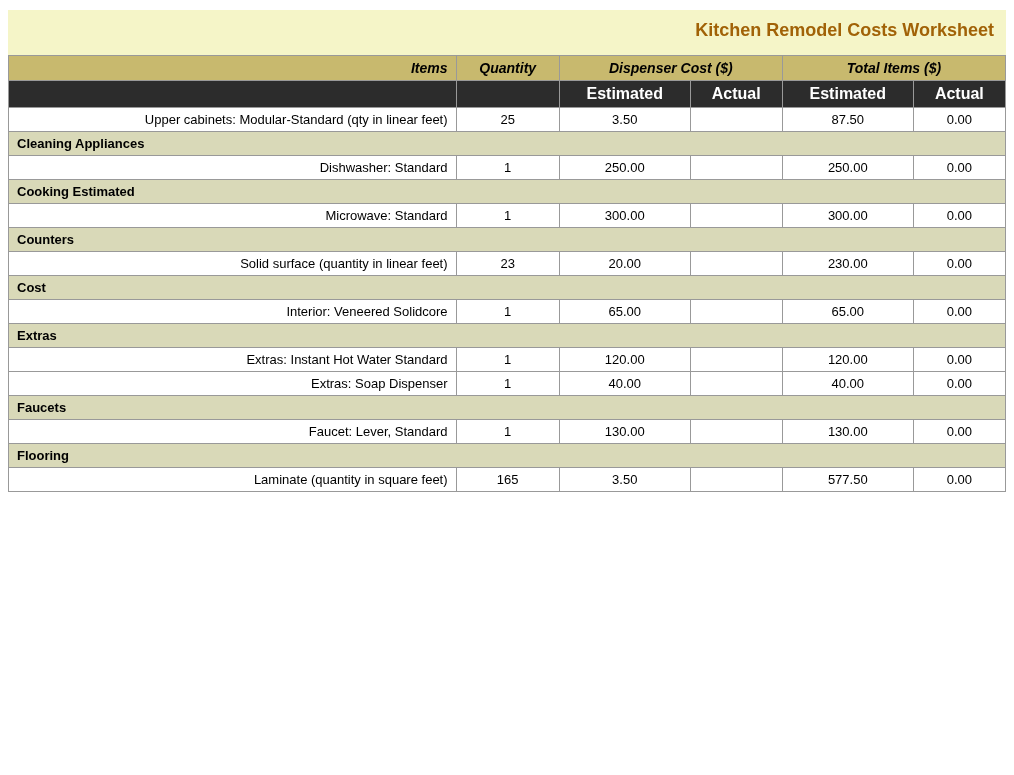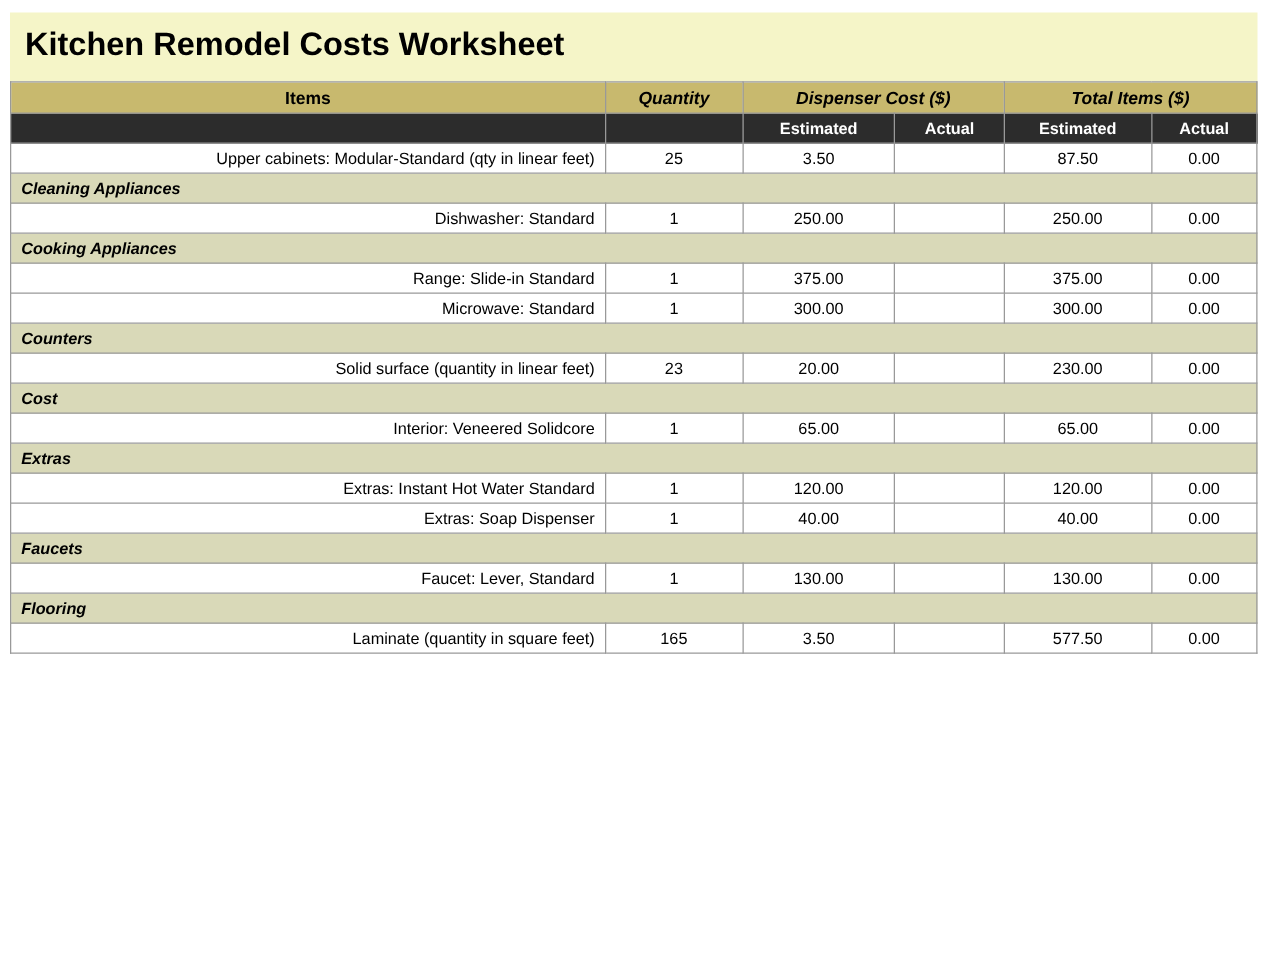--- a/index.html
+++ b/index.html
@@ -13,77 +13,78 @@
       background: #fff;
       width: 1014px;
       min-height: 775px;
     }
     .worksheet-container {
       width: 1014px;
       padding: 10px 8px;
       background: #fff;
     }
     .title {
-      font-size: 26px;
-      font-weight: bold;
-      color: #000000;
+      font-size: 18px;
+      font-weight: bold;
+      color: #a16207;
       background: #f5f5c8;
       padding: 10px 12px 14px 12px;
       border-bottom: none;
+      text-align: right;
     }
     table {
       width: 100%;
       border-collapse: collapse;
       border: 1px solid #999;
     }
     th, td {
       border: 1px solid #999;
       padding: 4px 8px;
     }
     .header-row-1 th {
       background: #c8b96e;
       color: #000;
       font-weight: bold;
       font-size: 14px;
     }
     .header-row-1 th.items-col {
-      text-align: center;
+      text-align: right;
+      font-style: italic;
     }
     .header-row-1 th.qty-col,
     .header-row-1 th.itemized-col,
     .header-row-1 th.total-col {
       text-align: center;
       font-style: italic;
     }
     .header-row-2 {
       background: #2c2c2c;
       color: #fff;
     }
     .header-row-2 th {
       background: #2c2c2c;
       color: #fff;
       text-align: center;
-      font-size: 13px;
+      font-size: 16px;
       font-weight: bold;
     }
     .header-row-2 th.empty-col {
       background: #2c2c2c;
     }
     .data-row td {
       background: #fff;
       text-align: center;
     }
     .data-row td.item-name {
       text-align: right;
       background: #fff;
     }
     .category-row td {
       background: #d9d9b8;
       font-weight: bold;
-      font-style: italic;
       text-align: left;
       font-size: 13px;
     }
   </style>
 </head>
 <body>
 
 <div class="worksheet-container">
   <div class="title">Kitchen Remodel Costs Worksheet</div>
   <table>
@@ -117,29 +118,21 @@
         </tr>
         <tr class="data-row">
           <td class="item-name">Dishwasher: Standard</td>
           <td>1</td>
           <td>250.00</td>
           <td></td>
           <td>250.00</td>
           <td>0.00</td>
         </tr>
         <tr class="category-row">
-          <td colspan="6">Cooking Appliances</td>
-        </tr>
-        <tr class="data-row">
-          <td class="item-name">Range: Slide-in Standard</td>
-          <td>1</td>
-          <td>375.00</td>
-          <td></td>
-          <td>375.00</td>
-          <td>0.00</td>
+          <td colspan="6">Cooking Estimated</td>
         </tr>
         <tr class="data-row">
           <td class="item-name">Microwave: Standard</td>
           <td>1</td>
           <td>300.00</td>
           <td></td>
           <td>300.00</td>
           <td>0.00</td>
         </tr>
         <tr class="category-row">

